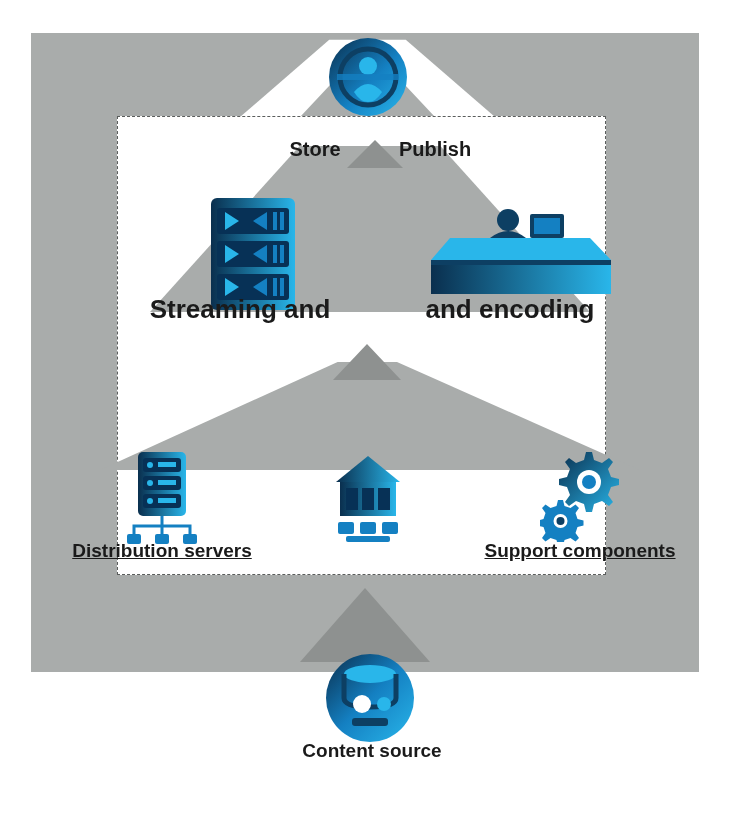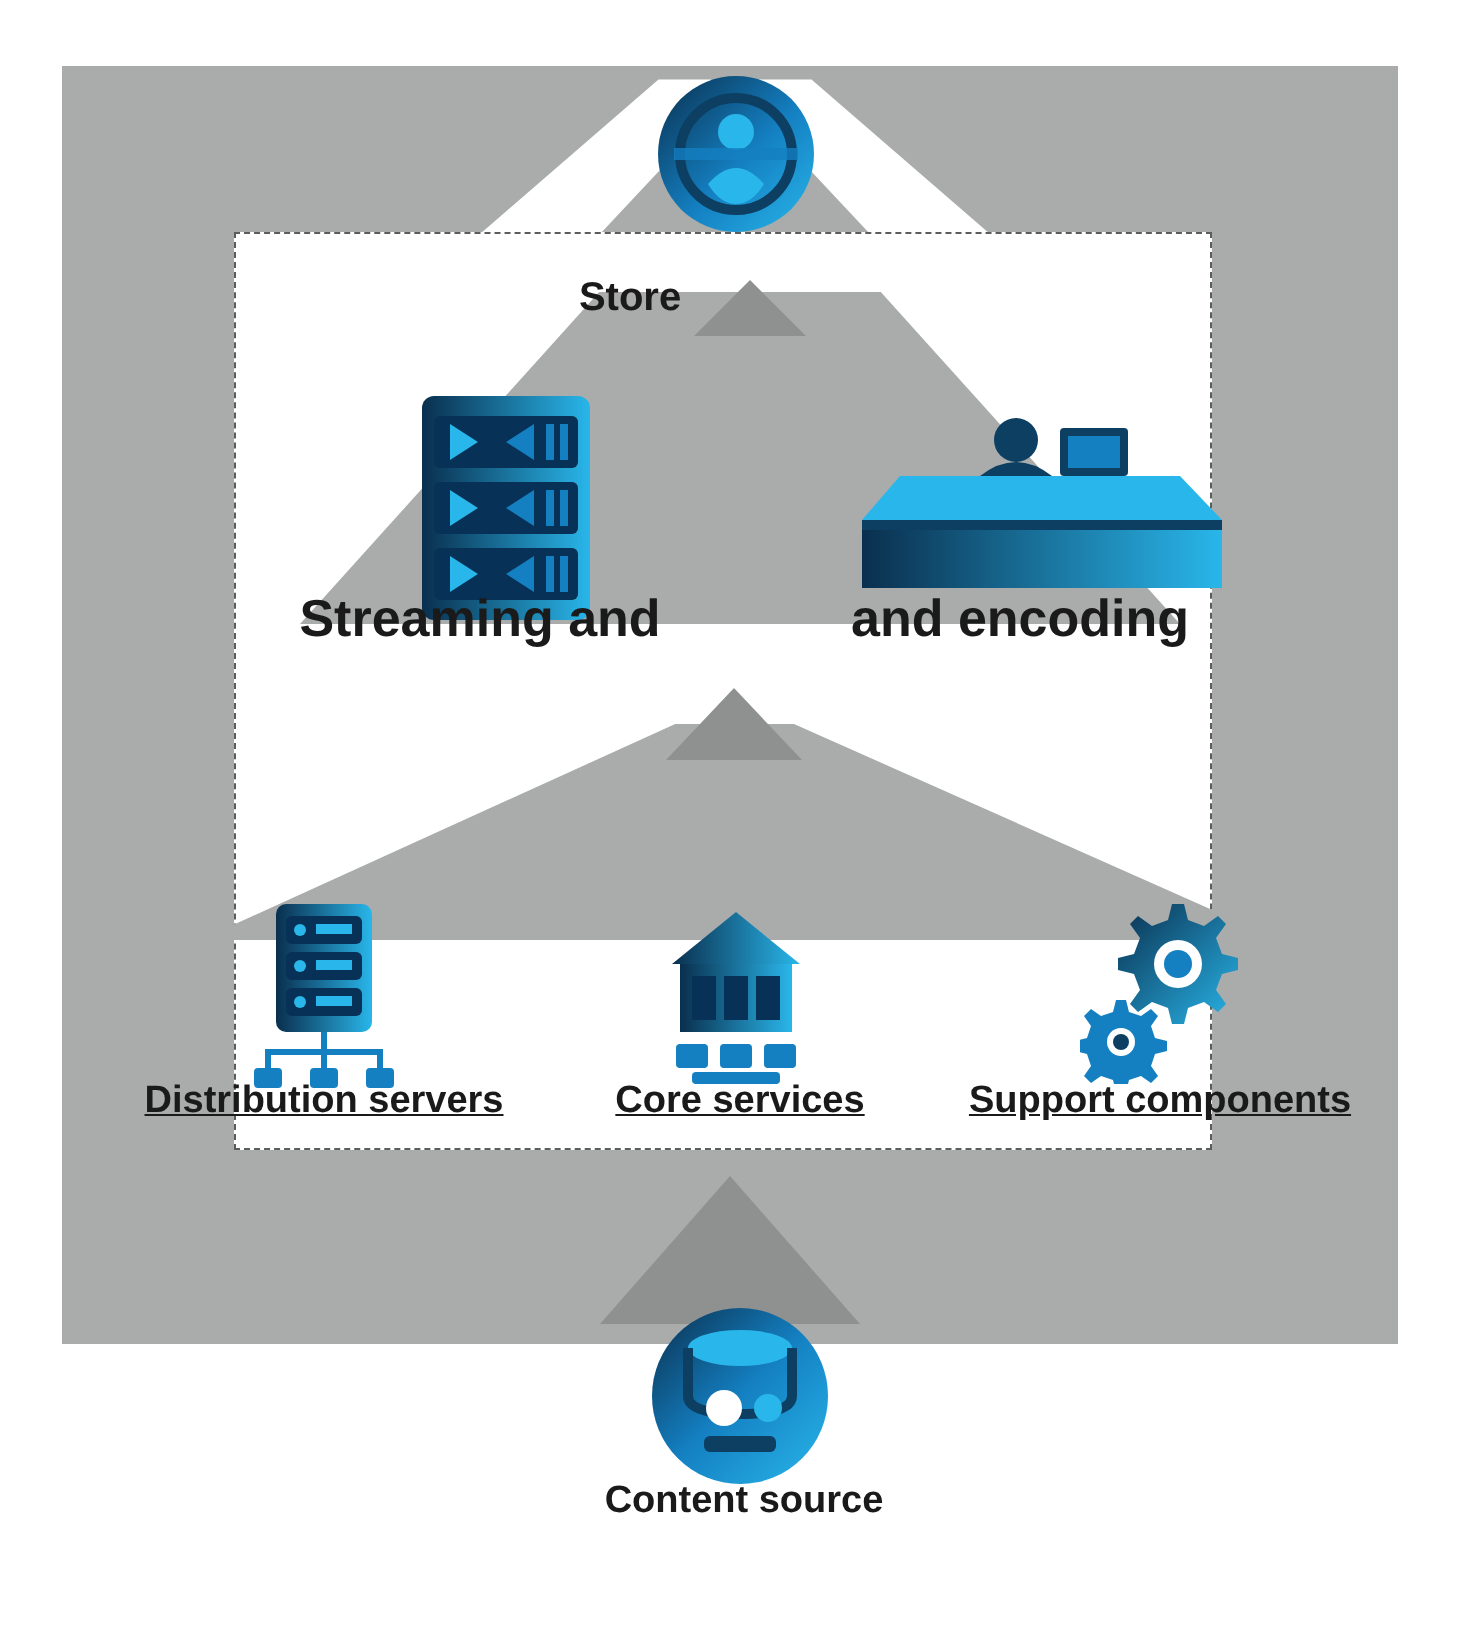--- a/index.html
+++ b/index.html
@@ -211,27 +211,27 @@
     </defs>
     <circle cx="48" cy="46" r="44" fill="url(#g7)"></circle>
     <ellipse cx="48" cy="22" rx="26" ry="9" fill="#29b6ea"></ellipse>
     <path d="M22 22 v24 q0 9 26 9 q26 0 26 -9 V22" fill="none" stroke="#0d3f63" stroke-width="5"></path>
     <circle cx="40" cy="52" r="9" fill="#ffffff"></circle>
     <circle cx="62" cy="52" r="7" fill="#29b6ea"></circle>
     <rect x="30" y="66" width="36" height="8" rx="3" fill="#0d3f63"></rect>
   </svg>
 
   <div class="abs label transition-label" id="label-store">Store</div>
+  <div class="abs label transition-label" id="label-publish">Publish</div>
 
   <div class="abs label tier2-label" id="label-tier2-left">
     <div>Streaming and</div>
   </div>
   <div class="abs label tier2-label" id="label-tier2-right">
     <div>and encoding</div>
   </div>
 
   <div class="abs label tier3-label" id="label-tier3-left">Distribution servers</div>
-  <div class="abs label tier3-label" id="label-tier3-middle">Core services</div>
   <div class="abs label tier3-label" id="label-tier3-right">Support components</div>
 
   <div class="abs label" id="label-bottom">Content source</div>
 
 </div>
 
 </body></html>

